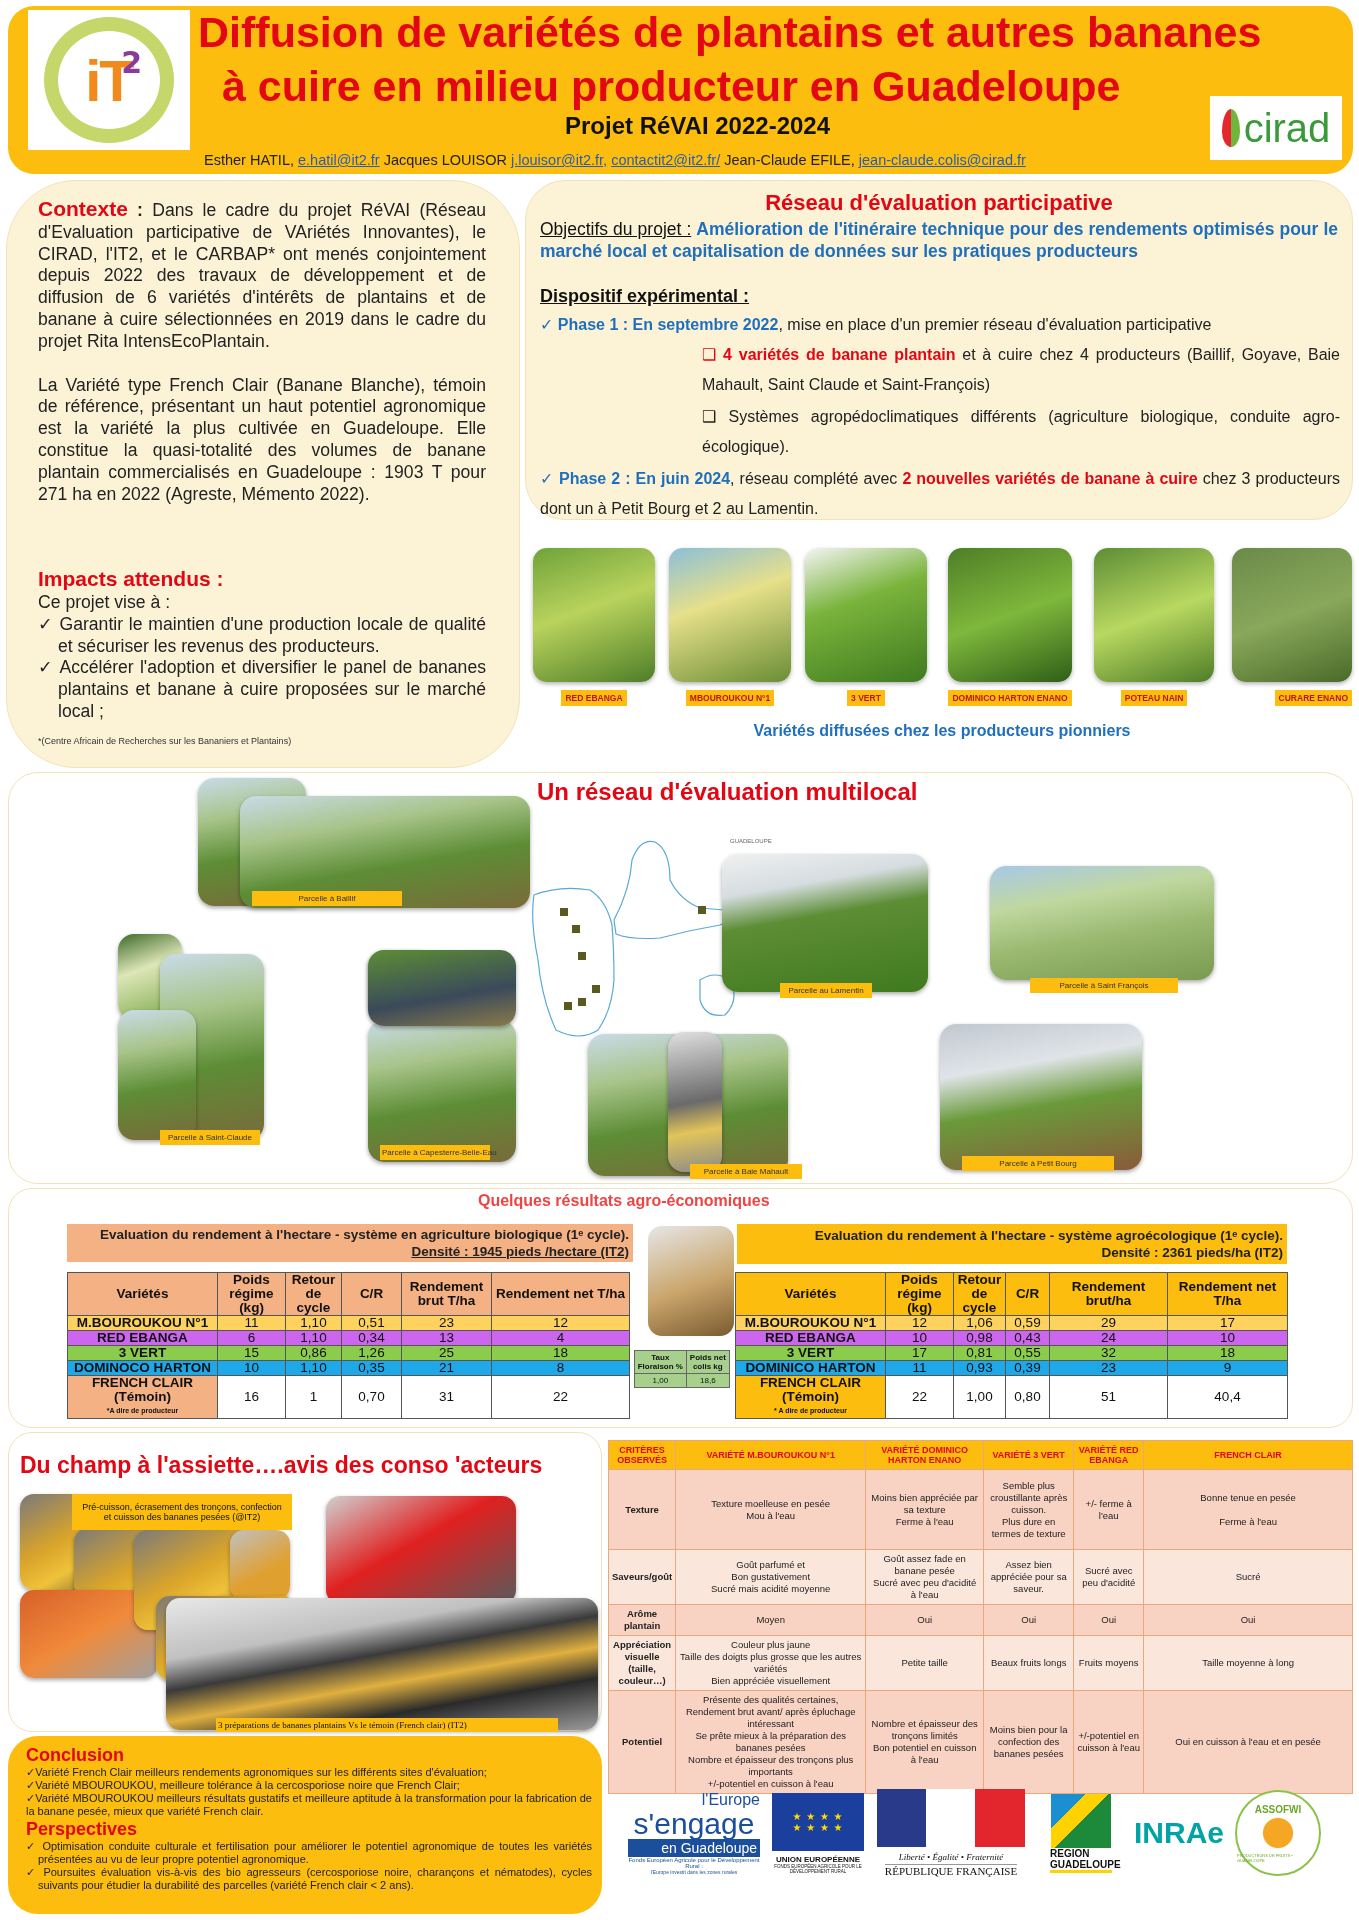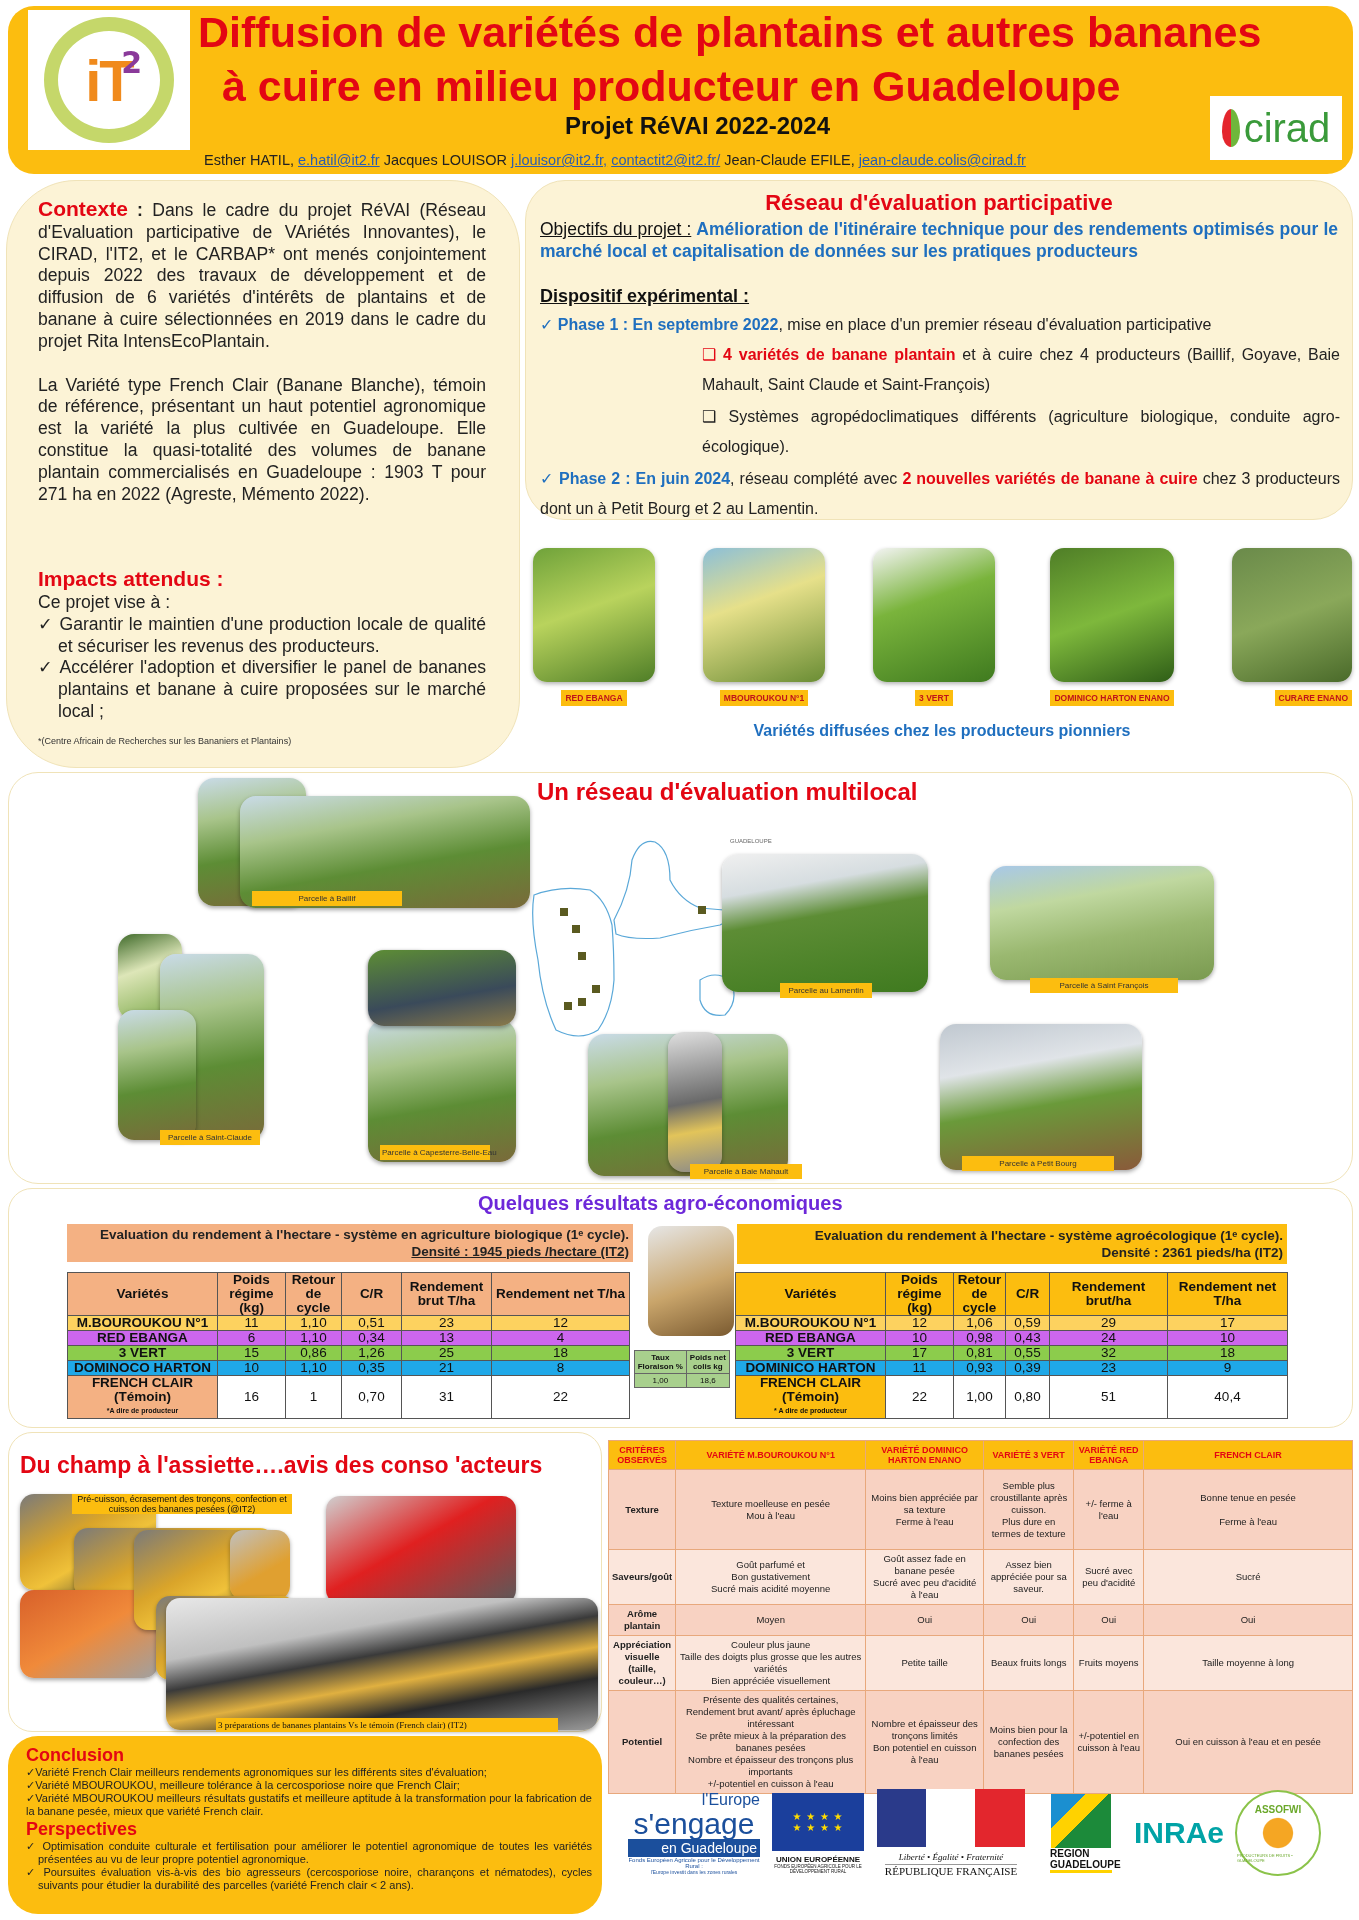--- a/index.html
+++ b/index.html
@@ -45,21 +45,21 @@
 #var-caption{left:525px;top:722px;width:834px;text-align:center;font-family:"Liberation Sans",sans-serif;font-weight:bold;font-size:16px;color:#1f6fbf}
 
 #multi{left:8px;top:772px;width:1345px;height:412px;border-radius:30px;background:#fff;border:1px solid #f0e3b8}
 #multi-title{left:537px;top:778px;font-family:"Liberation Sans",sans-serif;font-weight:bold;font-size:24px;color:#e30613}
 .photo{border-radius:16px;background:linear-gradient(170deg,#c9dbe8 0%,#a8c48a 30%,#5d8d35 60%,#7a6a3a 100%);box-shadow:0 2px 4px rgba(0,0,0,.35);overflow:hidden}
 .cap{background:#fcbd0f;font-family:"Liberation Sans",sans-serif;font-size:8px;color:#333;text-align:center;padding:3px 2px;position:absolute;white-space:nowrap}
 #map{left:520px;top:830px;width:240px;height:215px}
 #map-label{left:730px;top:838px;font-size:6px;color:#666;font-family:"Liberation Sans",sans-serif}
 
 #results{left:8px;top:1188px;width:1345px;height:240px;border-radius:24px;background:#fff;border:1px solid #f0e3b8}
-#results-title{left:478px;top:1192px;font-family:"Liberation Sans",sans-serif;font-weight:bold;font-size:20px;color:#6d28d9}
+#results-title{left:478px;top:1192px;font-family:"Liberation Sans",sans-serif;font-weight:bold;font-size:16px;color:#ef4444}
 .tcap{font-family:"Liberation Sans",sans-serif;font-weight:bold;font-size:13.5px;text-align:right;line-height:17px;color:#222}
 table.res{border-collapse:collapse;font-family:"Liberation Sans",sans-serif;font-size:13.5px;text-align:center}
 table.res th,table.res td{border:1px solid #555;padding:0 3px;line-height:14px}
 table.res th{font-weight:bold}
 table.res td.v{font-weight:bold}
 .note{font-size:7px;font-weight:bold;display:block}
 #mini-photo{left:648px;top:1226px;width:86px;height:110px;border-radius:14px;background:linear-gradient(160deg,#e6e6e6,#c9a56b 55%,#7a5a30)}
 table.mini{border-collapse:collapse;font-family:"Liberation Sans",sans-serif;font-size:8px;text-align:center;background:#a8d08d}
 table.mini td,table.mini th{border:1px solid #666;padding:2px}
 
@@ -154,20 +154,24 @@
     <div class="vphoto" style="width:122px;background:linear-gradient(160deg,#8cbfd8,#e6e08a 40%,#6a8d34)"></div>
     <div class="vlabel">MBOUROUKOU N°1</div>
   </div>
   <div style="display:flex;flex-direction:column;align-items:center;gap:8px;width:124px">
     <div class="vphoto" style="width:122px;background:linear-gradient(160deg,#f4f4f4,#7ab43c 40%,#3f7a1f)"></div>
     <div class="vlabel">3 VERT</div>
   </div>
   <div style="display:flex;flex-direction:column;align-items:center;gap:8px;width:140px">
     <div class="vphoto" style="width:124px;background:linear-gradient(160deg,#4f7e27,#7eb83c 50%,#2f5e17)"></div>
     <div class="vlabel">DOMINICO HARTON ENANO</div>
+  </div>
+  <div style="display:flex;flex-direction:column;align-items:center;gap:8px;width:124px">
+    <div class="vphoto" style="width:120px;background:linear-gradient(160deg,#5d8d35,#b8d860 50%,#4f7e27)"></div>
+    <div class="vlabel">POTEAU NAIN</div>
   </div>
   <div style="display:flex;flex-direction:column;align-items:flex-end;gap:8px;width:124px">
     <div class="vphoto" style="width:120px;background:linear-gradient(160deg,#6a8a4a,#8aa85a 50%,#4a6a2a)"></div>
     <div class="vlabel">CURARE ENANO</div>
   </div>
 </div>
 <div id="var-caption" class="abs">Variétés diffusées chez les producteurs pionniers</div>
 
 <div id="multi" class="abs"></div>
 <div id="multi-title" class="abs">Un réseau d'évaluation multilocal</div>
@@ -347,21 +351,21 @@
   </table>
 
 <div id="champ" class="abs"></div>
 <div id="champ-title" class="abs">Du champ à l'assiette….avis des conso 'acteurs</div>
 <div class="abs food" style="left:20px;top:1494px;width:136px;height:96px"></div>
 <div class="abs food" style="left:74px;top:1528px;width:200px;height:70px"></div>
 <div class="abs food" style="left:20px;top:1590px;width:138px;height:88px;background:linear-gradient(150deg,#d8602a,#f08a3a 50%,#a0a0a0)"></div>
 <div class="abs food" style="left:134px;top:1530px;width:150px;height:100px"></div>
 <div class="abs food" style="left:230px;top:1530px;width:60px;height:70px;background:linear-gradient(150deg,#c0c0c0,#e0a030 60%)"></div>
 <div class="abs food" style="left:156px;top:1596px;width:140px;height:84px"></div>
-<div class="abs" style="left:72px;top:1494px;width:220px;background:#fcbd0f;font-family:'Liberation Sans',sans-serif;font-size:9px;text-align:center;padding:0">Pré-cuisson, écrasement des tronçons, confection et cuisson des bananes pesées (@IT2)</div>
+<div class="abs" style="left:72px;top:1494px;width:220px;background:#fcbd0f;font-family:'Liberation Sans',sans-serif;font-size:9px;text-align:center;padding:8px">Pré-cuisson, écrasement des tronçons, confection et cuisson des bananes pesées (@IT2)</div>
 <div class="abs food" style="left:326px;top:1496px;width:190px;height:108px;background:linear-gradient(150deg,#d0d0d0,#e02020 45%,#5a5a5a)"></div>
 <div class="abs food" style="left:166px;top:1598px;width:432px;height:132px;background:linear-gradient(170deg,#e8e8e8 0%,#c0c0c0 30%,#3a3a3a 45%,#e0b040 60%,#2a2a2a 75%,#9a9a9a 100%)"></div>
 <div class="abs" style="left:216px;top:1718px;width:342px;background:#fcbd0f;font-family:Liberation Serif, serif;font-size:9px;text-align:left;padding:2px">3 préparations de bananes plantains Vs le témoin (French clair) (IT2)</div>
 
 <div id="conso-table" class="abs">
   <table class="conso">
     <tbody>
         <tr>
       <th style="width:66px">CRITÈRES OBSERVÉS</th>
       <th style="width:190px">VARIÉTÉ M.BOUROUKOU N°1</th>

